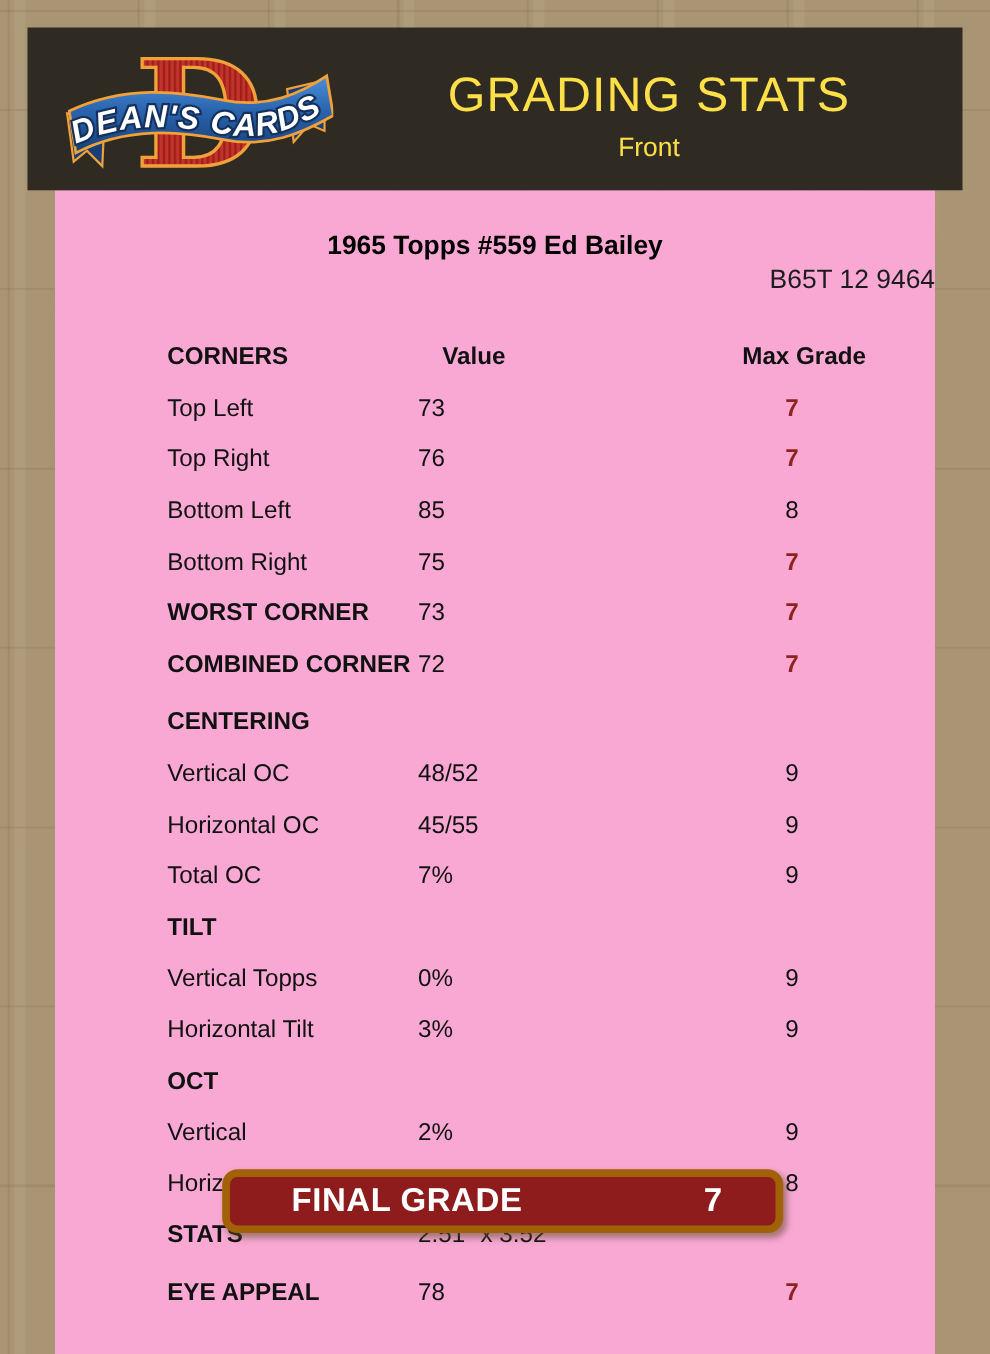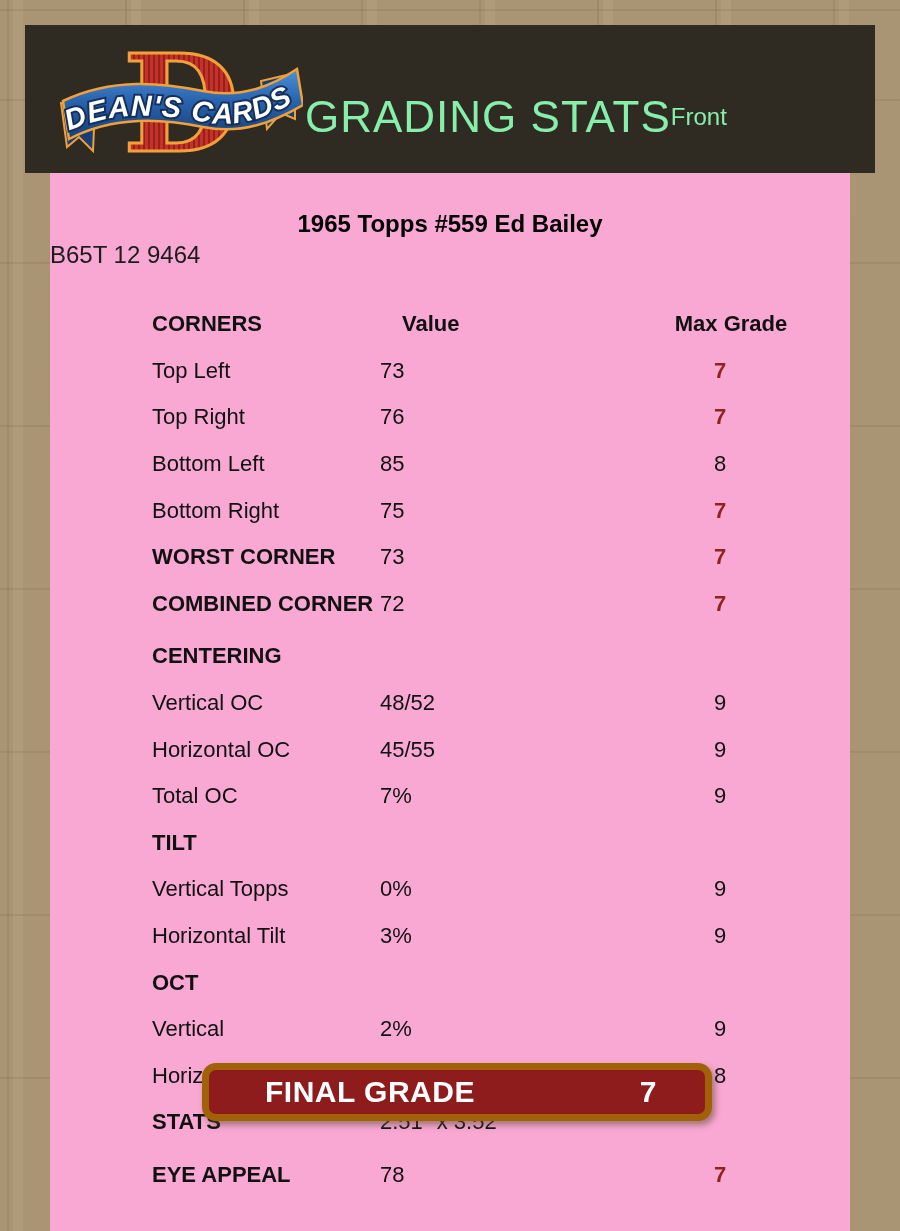--- a/index.html
+++ b/index.html
@@ -23,32 +23,32 @@
       repeating-linear-gradient(90deg, rgba(228,212,182,.10) 0 10px, rgba(0,0,0,0) 10px 118px);
     background-position: 7px 0, 0 0, 0 0, 0 0, 7px 0, 0 11px, 13px 0;
   }
   .header-bar {
     position:absolute; left:25px; top:25px; width:850px; height:148px;
     background:#2F2A22; z-index:2; display:flex; align-items:stretch;
   }
   .logo-wrap { width:280px; position:relative; }
   .logo-wrap svg { position:absolute; left:28px; top:4px; }
   .header-text {
-    flex:1; display:flex; flex-direction:row; align-items:center;
-    justify-content:flex-start; padding-top:36px; color:#86efac;
+    flex:1; display:flex; flex-direction:column; align-items:center;
+    justify-content:flex-start; padding-top:36px; color:#fde047;
   }
   .header-title { font-size:44px; letter-spacing:1px; line-height:52px; font-weight:400; }
   .header-subtitle { font-size:24px; line-height:44px; font-weight:400; }
 
   .panel {
     position:absolute; left:50px; top:173px; width:800px; height:1170px;
     background:#f9a8d4; z-index:1; color:#111;
   }
   .card-title { margin-top:36px; text-align:center; font-size:24px; font-weight:bold; line-height:30px; color:#000; }
-  .card-serial { text-align:left; font-size:24px; line-height:32px; color:#1c1c1c; }
+  .card-serial { text-align:right; font-size:24px; line-height:32px; color:#1c1c1c; }
 
   .stats { margin-top:36px; }
   .trow { display:flex; align-items:center; height:34.6px; font-size:22px;margin-top:12px; }
   .cell-label { width:330px; padding-left:102px; white-space:nowrap; }
   .trow.item .cell-label { }
   .cell-value { width:196px; text-align:left; white-space:nowrap; }
   .cell-spacer { width:64px; }
   .cell-grade { width:160px; text-align:center; }
   .trow.head .cell-label, .trow.section .cell-label { font-weight:bold; }
   .trow.head .cell-value, .trow.head .cell-grade { font-weight:bold; }

